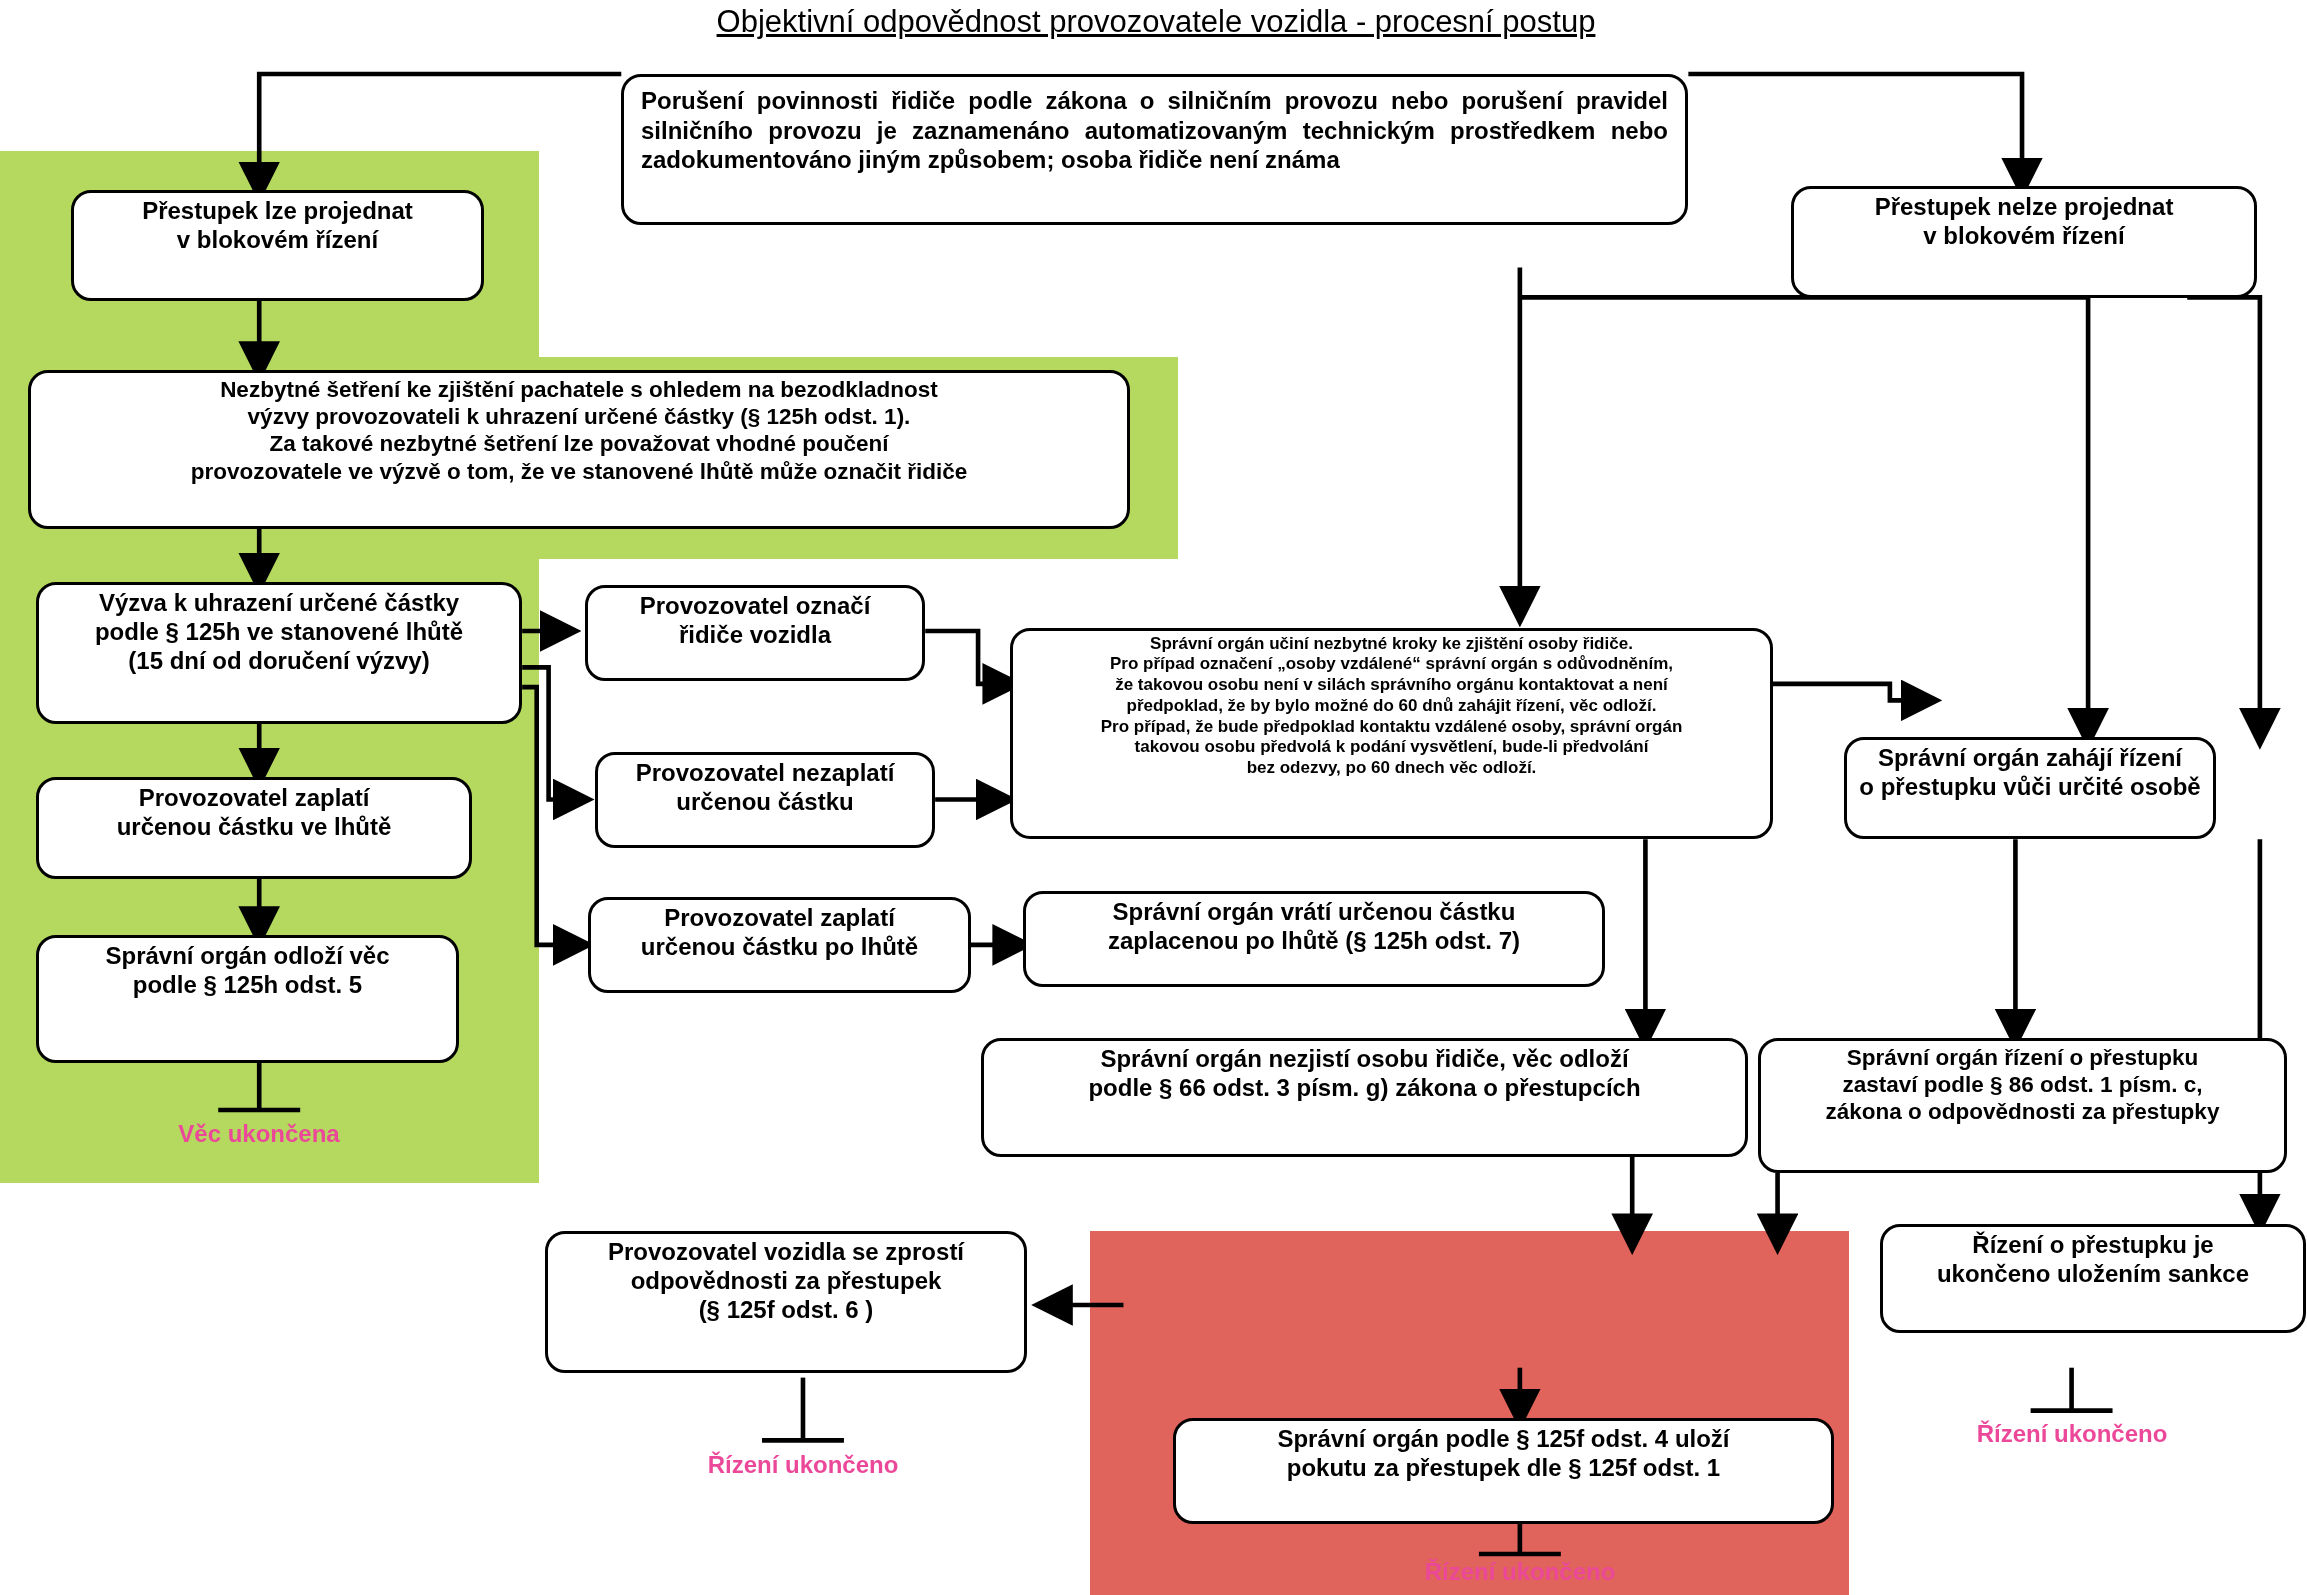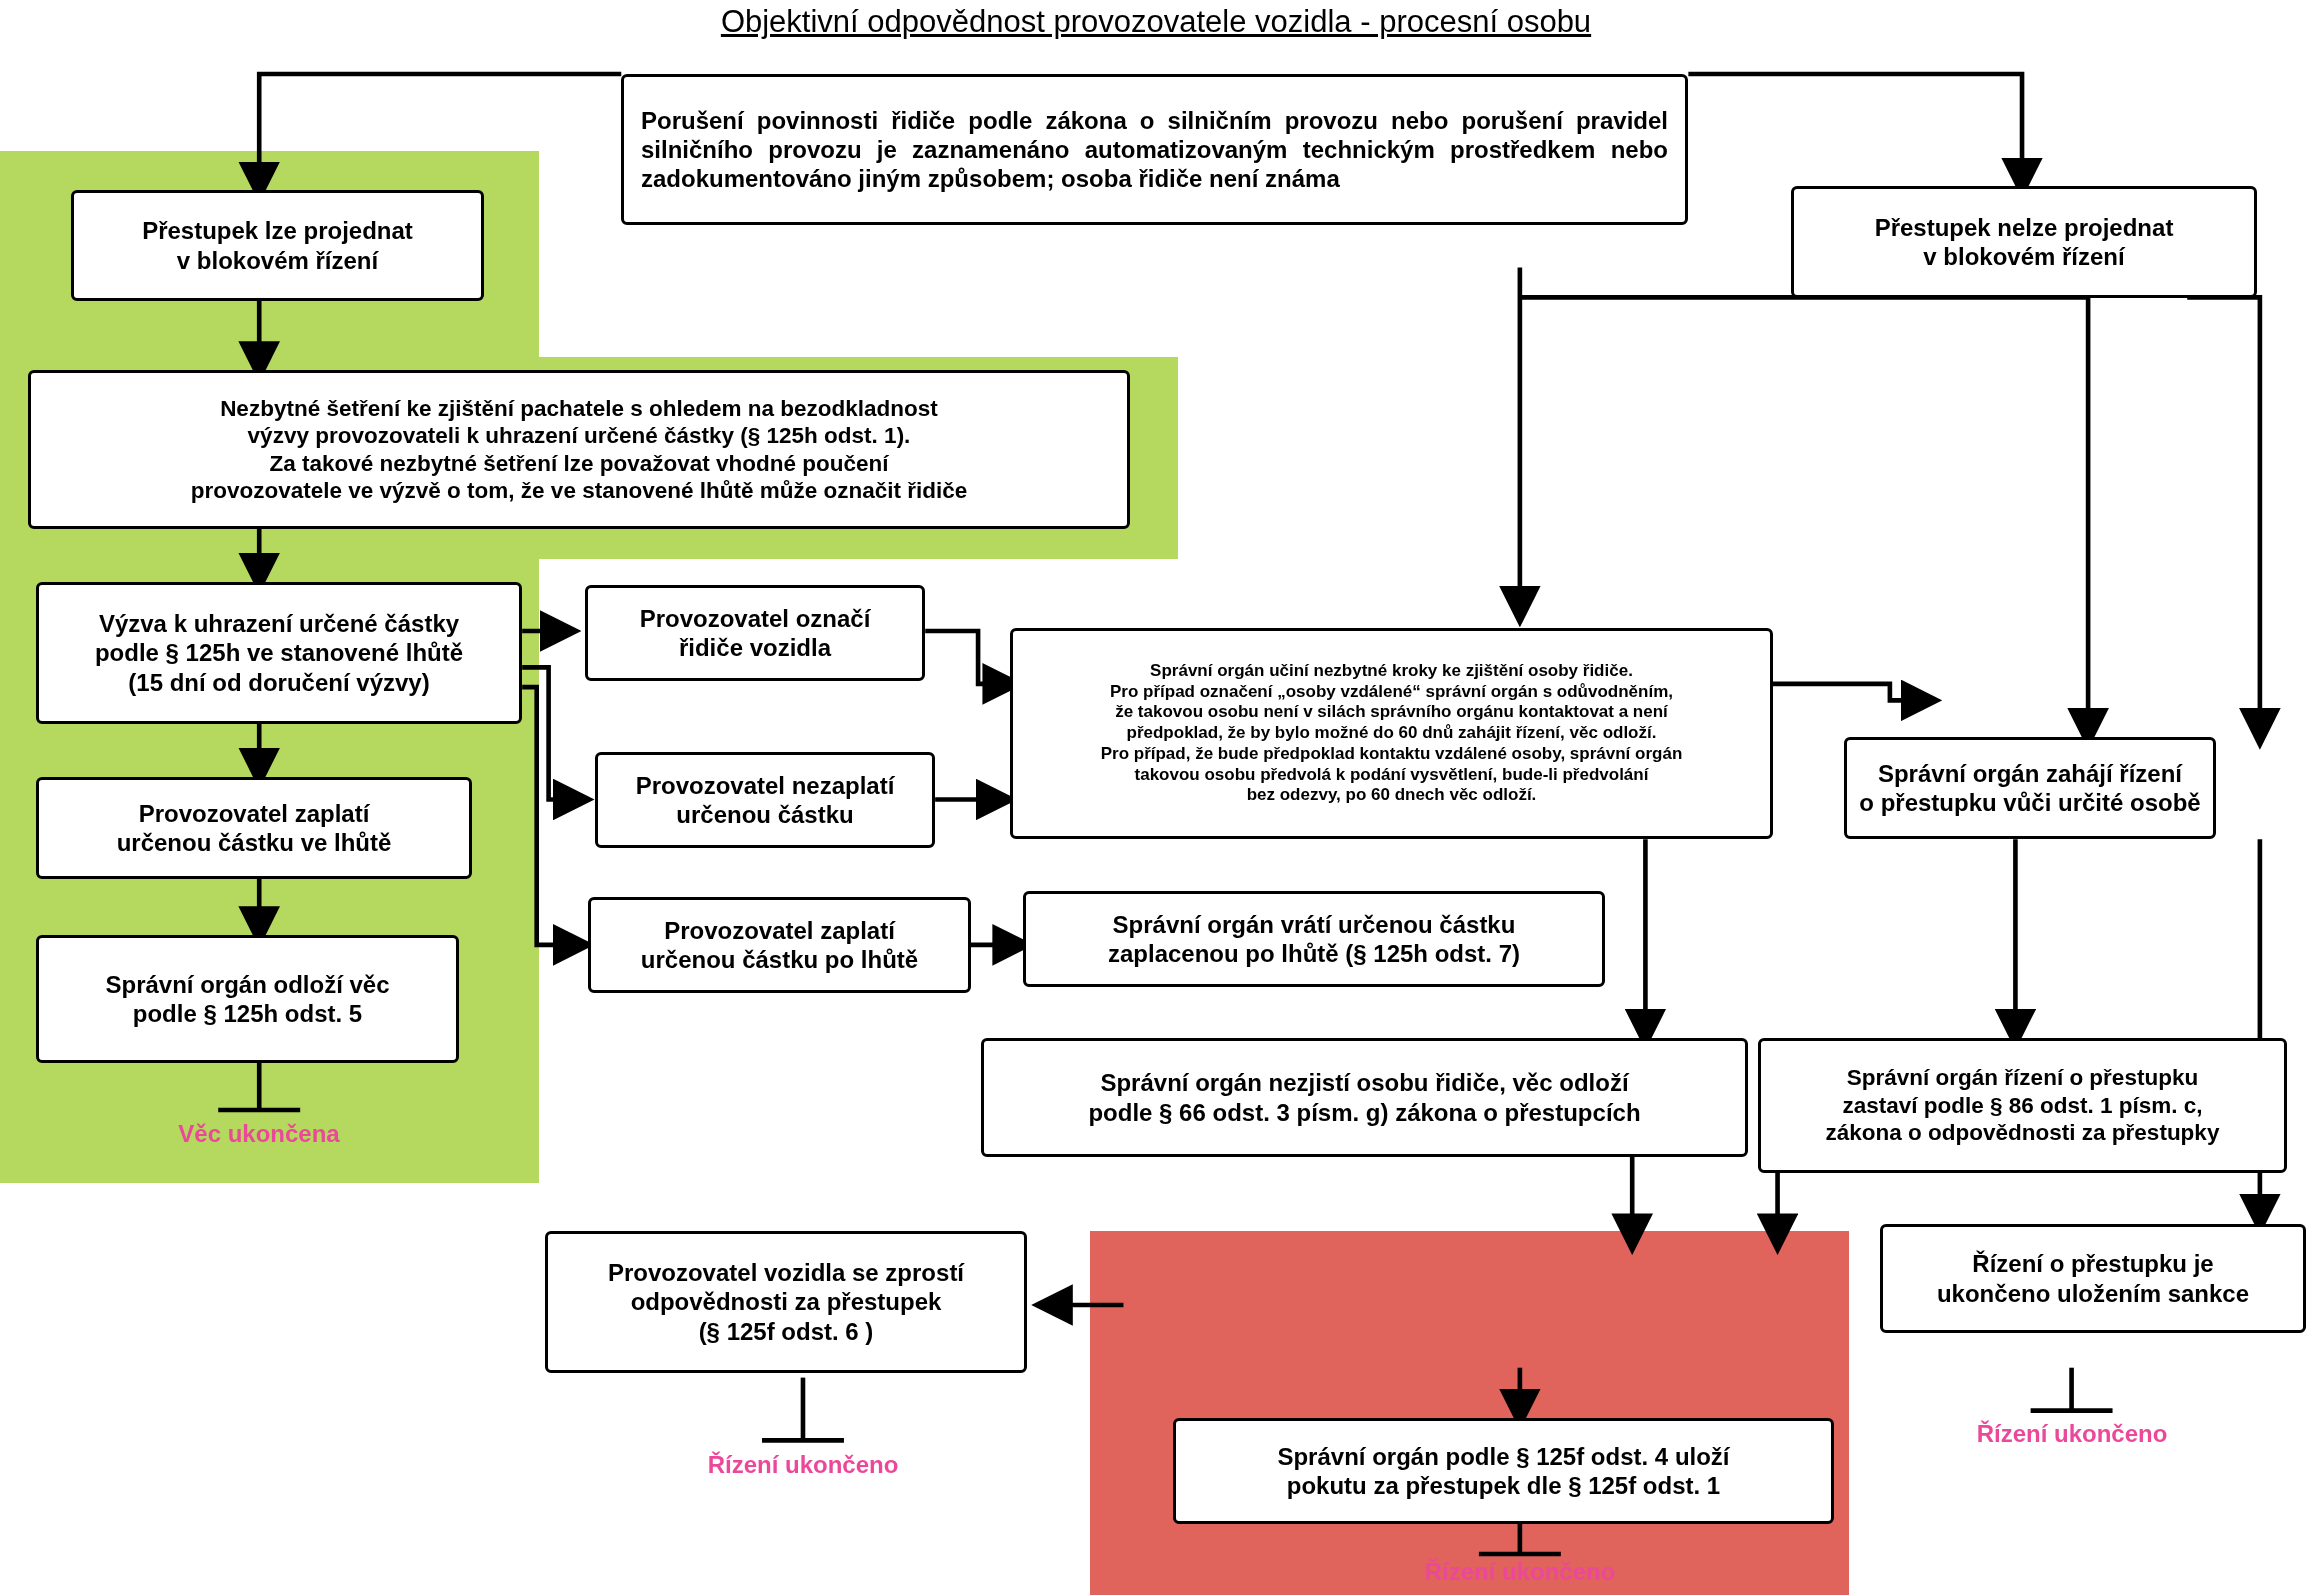--- a/index.html
+++ b/index.html
@@ -48,23 +48,23 @@
     font-family: "Liberation Sans", sans-serif;
     letter-spacing: 0px;
   }
 
   .node {
     position: absolute;
     z-index: 4;
     box-sizing: border-box;
     background: #ffffff;
     border: 3.3px solid #000000;
-    border-radius: 6px;
+    border-radius: 20px;
     display: flex;
-    align-items: center;
+    align-items: flex-start;
     justify-content: center;
     text-align: center;
     font-weight: bold;
     color: #000000;
     line-height: 1.22;
     padding: 2.6px 6.6px;
     white-space: pre-line;
   }
   .node.justify {
     text-align: justify;
@@ -157,21 +157,21 @@
       <path d="M2470,1750 L2470,1880"></path>
 
       <path d="M2690,1775 L2690,1880"></path>
 
       <path d="M1700,1975 L1580,1975"></path>
 
       <path d="M2300,2070 L2300,2145"></path>
     </g>
   </svg>
 
-  <div class="title">Objektivní odpovědnost provozovatele vozidla - procesní osobu</div>
+  <div class="title">Objektivní odpovědnost provozovatele vozidla - procesní postup</div>
 
   <div class="node justify" style="left:621px; top:73px; width:1067px; height:0; top:74px; height:151px; font-size:24px; padding:9.3px 17px; text-align:justify;">
     <span style="display:block; width:100%; text-align:justify;">Porušení povinnosti řidiče podle zákona o silničním provozu nebo porušení pravidel silničního provozu je zaznamenáno automatizovaným technickým prostředkem nebo zadokumentováno jiným způsobem; osoba řidiče není známa</span>
   </div>
 
   <div class="node" style="left:71px; top:190px; width:413px; height:111px; font-size:24px;">Přestupek lze projednat
 v blokovém řízení</div>
 
   <div class="node" style="left:1791px; top:186px; width:466px; height:112px; font-size:24px;">Přestupek nelze projednat
 v blokovém řízení</div>

